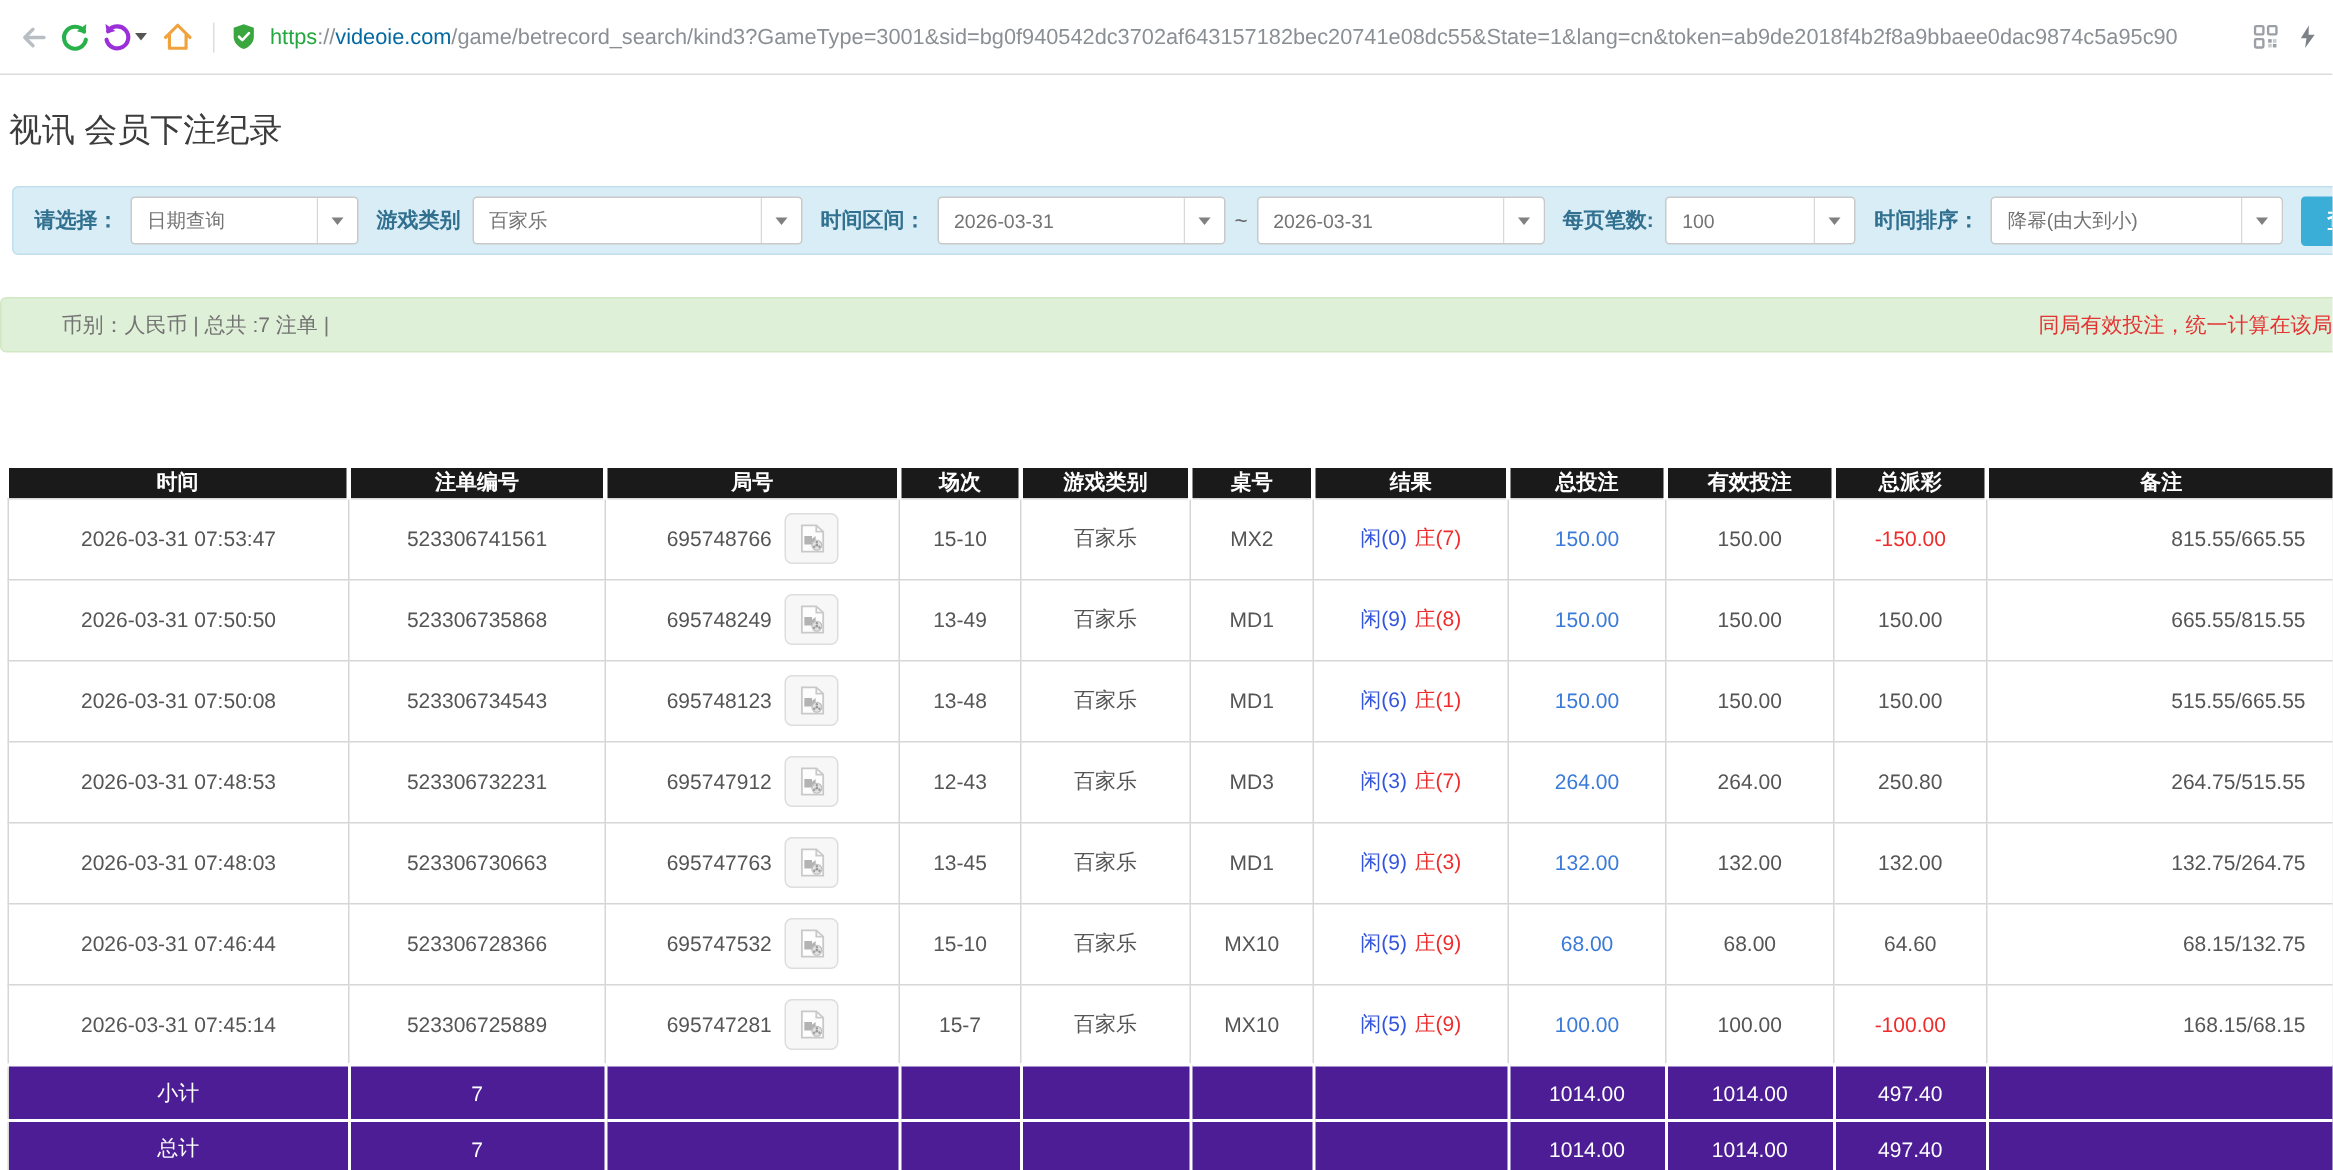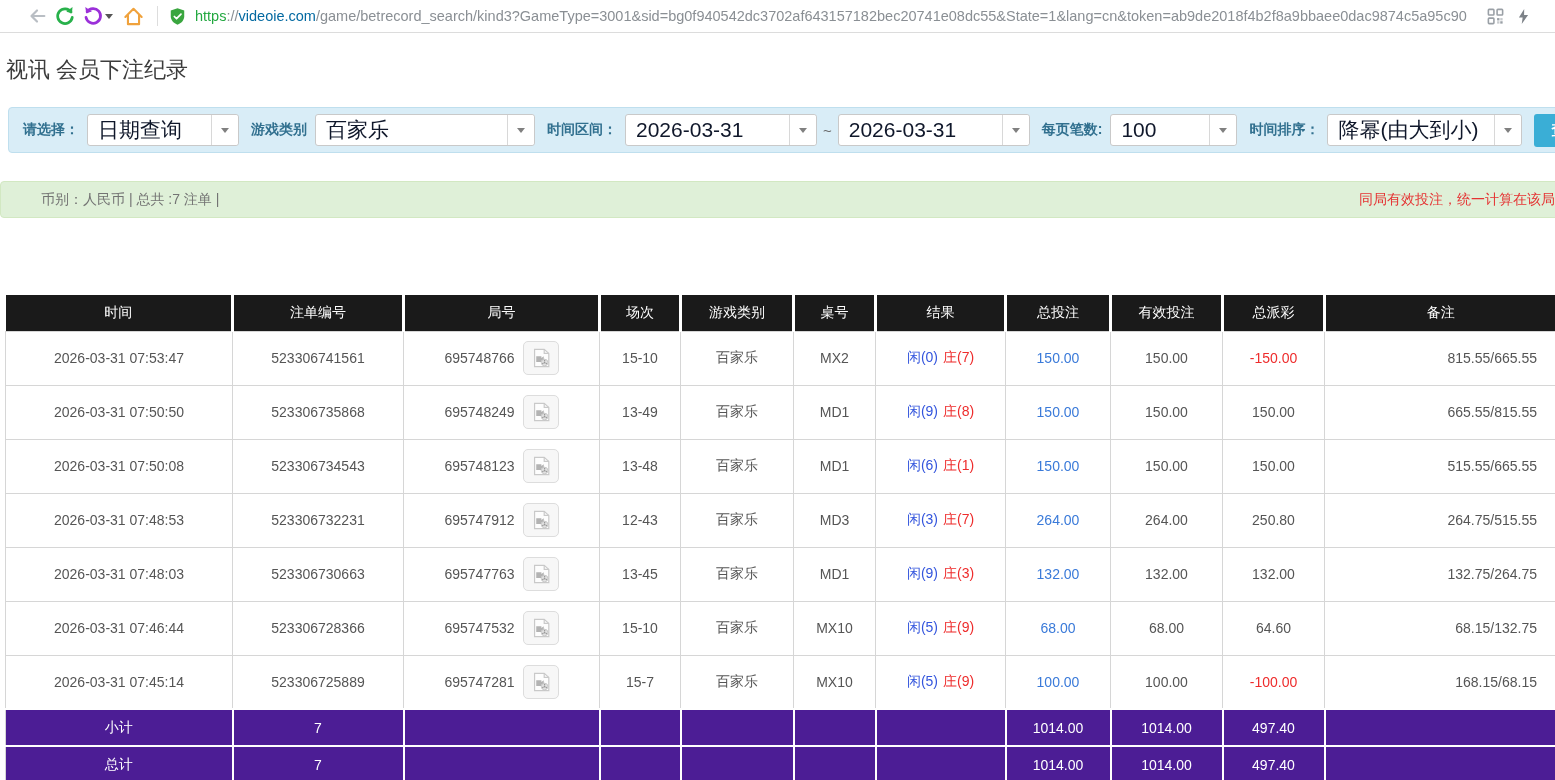--- a/index.html
+++ b/index.html
@@ -1,20 +1,20 @@
 <!DOCTYPE html>
 <html><head>
 <meta charset="utf-8">
 <style>
   * { box-sizing: border-box; margin: 0; padding: 0; }
   html,body { width:1555px; height:780px; overflow:hidden; background:#fff;
     font-family:"Liberation Sans","DejaVu Sans",sans-serif; }
 
   
-  .browser-bar{ height:33px; display:flex; align-items:center; padding:0 23px;
+  .browser-bar{ height:50px; display:flex; align-items:center; padding:0 8px;
     border-bottom:1px solid #dcdcdc; background:#fff; }
   .nav-btn{ width:28px; height:28px; display:flex; align-items:center; justify-content:center;
     background:none; border:none; cursor:pointer; flex:none; }
   .caret-sm{ width:0;height:0;border-left:4px solid transparent;border-right:4px solid transparent;
     border-top:5px solid #555; margin-left:-2px; }
   .vsep{ width:1px; height:20px; background:#ddd; margin:0 10px; flex:none; }
   .url-bar{ display:flex; align-items:center; flex:1; min-width:0; font-size:14.5px; white-space:nowrap; overflow:hidden; }
   .url-scheme{ color:#23a840; }
   .url-sep{ color:#8a8f94; }
   .url-domain{ color:#0369a1; }
@@ -23,39 +23,39 @@
 
   
   .page-title{ font-size:22px; font-weight:normal; color:#3c3c3c; margin:22px 0 0 6px; }
 
   .filter-panel{ width:1600px; margin:22px 0 0 8px; height:46px; background:#d9edf7;
     border:1px solid #bfdfee; border-radius:4px; display:flex; align-items:center; padding:0 14px; }
   .flabel{ font-weight:bold; color:#31708f; font-size:14px; white-space:nowrap; flex:none; }
   .ml{ margin-left:12px; }
   .combo{ display:flex; align-items:center; height:32px; background:#fff; border:1px solid #c9c9c9;
     border-radius:3px; margin-left:8px; flex:none; cursor:pointer; }
-  .combo-text{ flex:1; padding:0 10px; font-size:21px; color:#0f172a; white-space:nowrap; overflow:hidden; }
+  .combo-text{ flex:1; padding:0 10px; font-size:13px; color:#737373; white-space:nowrap; overflow:hidden; }
   .combo-arrow{ width:27px; align-self:stretch; border-left:1px solid #d8d8d8; display:flex;
     align-items:center; justify-content:center; background:#fff; border-radius:0 3px 3px 0; }
   .caret{ width:0; height:0; border-left:4px solid transparent; border-right:4px solid transparent;
     border-top:5px solid #808080; }
   .tilde{ color:#666; font-size:15px; margin-left:6px; flex:none; }
   .tilde + .combo{ margin-left:6px; }
   .search-btn{ margin-left:12px; height:33px; min-width:64px; padding:0 12px; background:#3aaed6;
     color:#fff; font-size:15px; font-weight:bold; border:none; border-radius:3px; flex:none; cursor:pointer; }
 
   .info-bar{ width:1600px; margin-top:28px; height:37px; background:#dff0d8; border:1px solid #d2e8c2;
     border-radius:4px; display:flex; align-items:center; justify-content:space-between;
     padding:0 30px 0 16px; font-size:14px; }
   .info-left{ color:#737373;margin-left:24px; }
   .info-right{ color:#e53333; white-space:nowrap; }
 
   
   table.records{ border-collapse:collapse; table-layout:fixed; width:1550px; margin:77px 0 0 5px; font-size:14px; }
-  .records th{ background:#1a1a1a; color:#fff; height:36px; font-weight:normal;
+  .records th{ background:#1a1a1a; color:#fff; height:20px; font-weight:bold;
     border-right:3px solid #fff; text-align:center; }
   .records th:last-child{ border-right:none; }
   .records td{ height:54px; text-align:center; color:#555; background:#fff; border:1px solid #d6d6d6; }
   .records td.remark{ text-align:right; padding-right:18px; }
   .rp{ color:#3355dd; }
   .rb{ color:#ee2c2c; margin-left:5px; }
   .amount-link{ color:#3a7ad9; cursor:pointer; }
   td.neg{ color:#ee2c2c; }
   .round-wrap{ display:inline-flex; align-items:center; gap:8px; }
   .video-btn{ width:36px; height:34px; background:#f7f7f7; border:1px solid #ddd; border-radius:5px;

